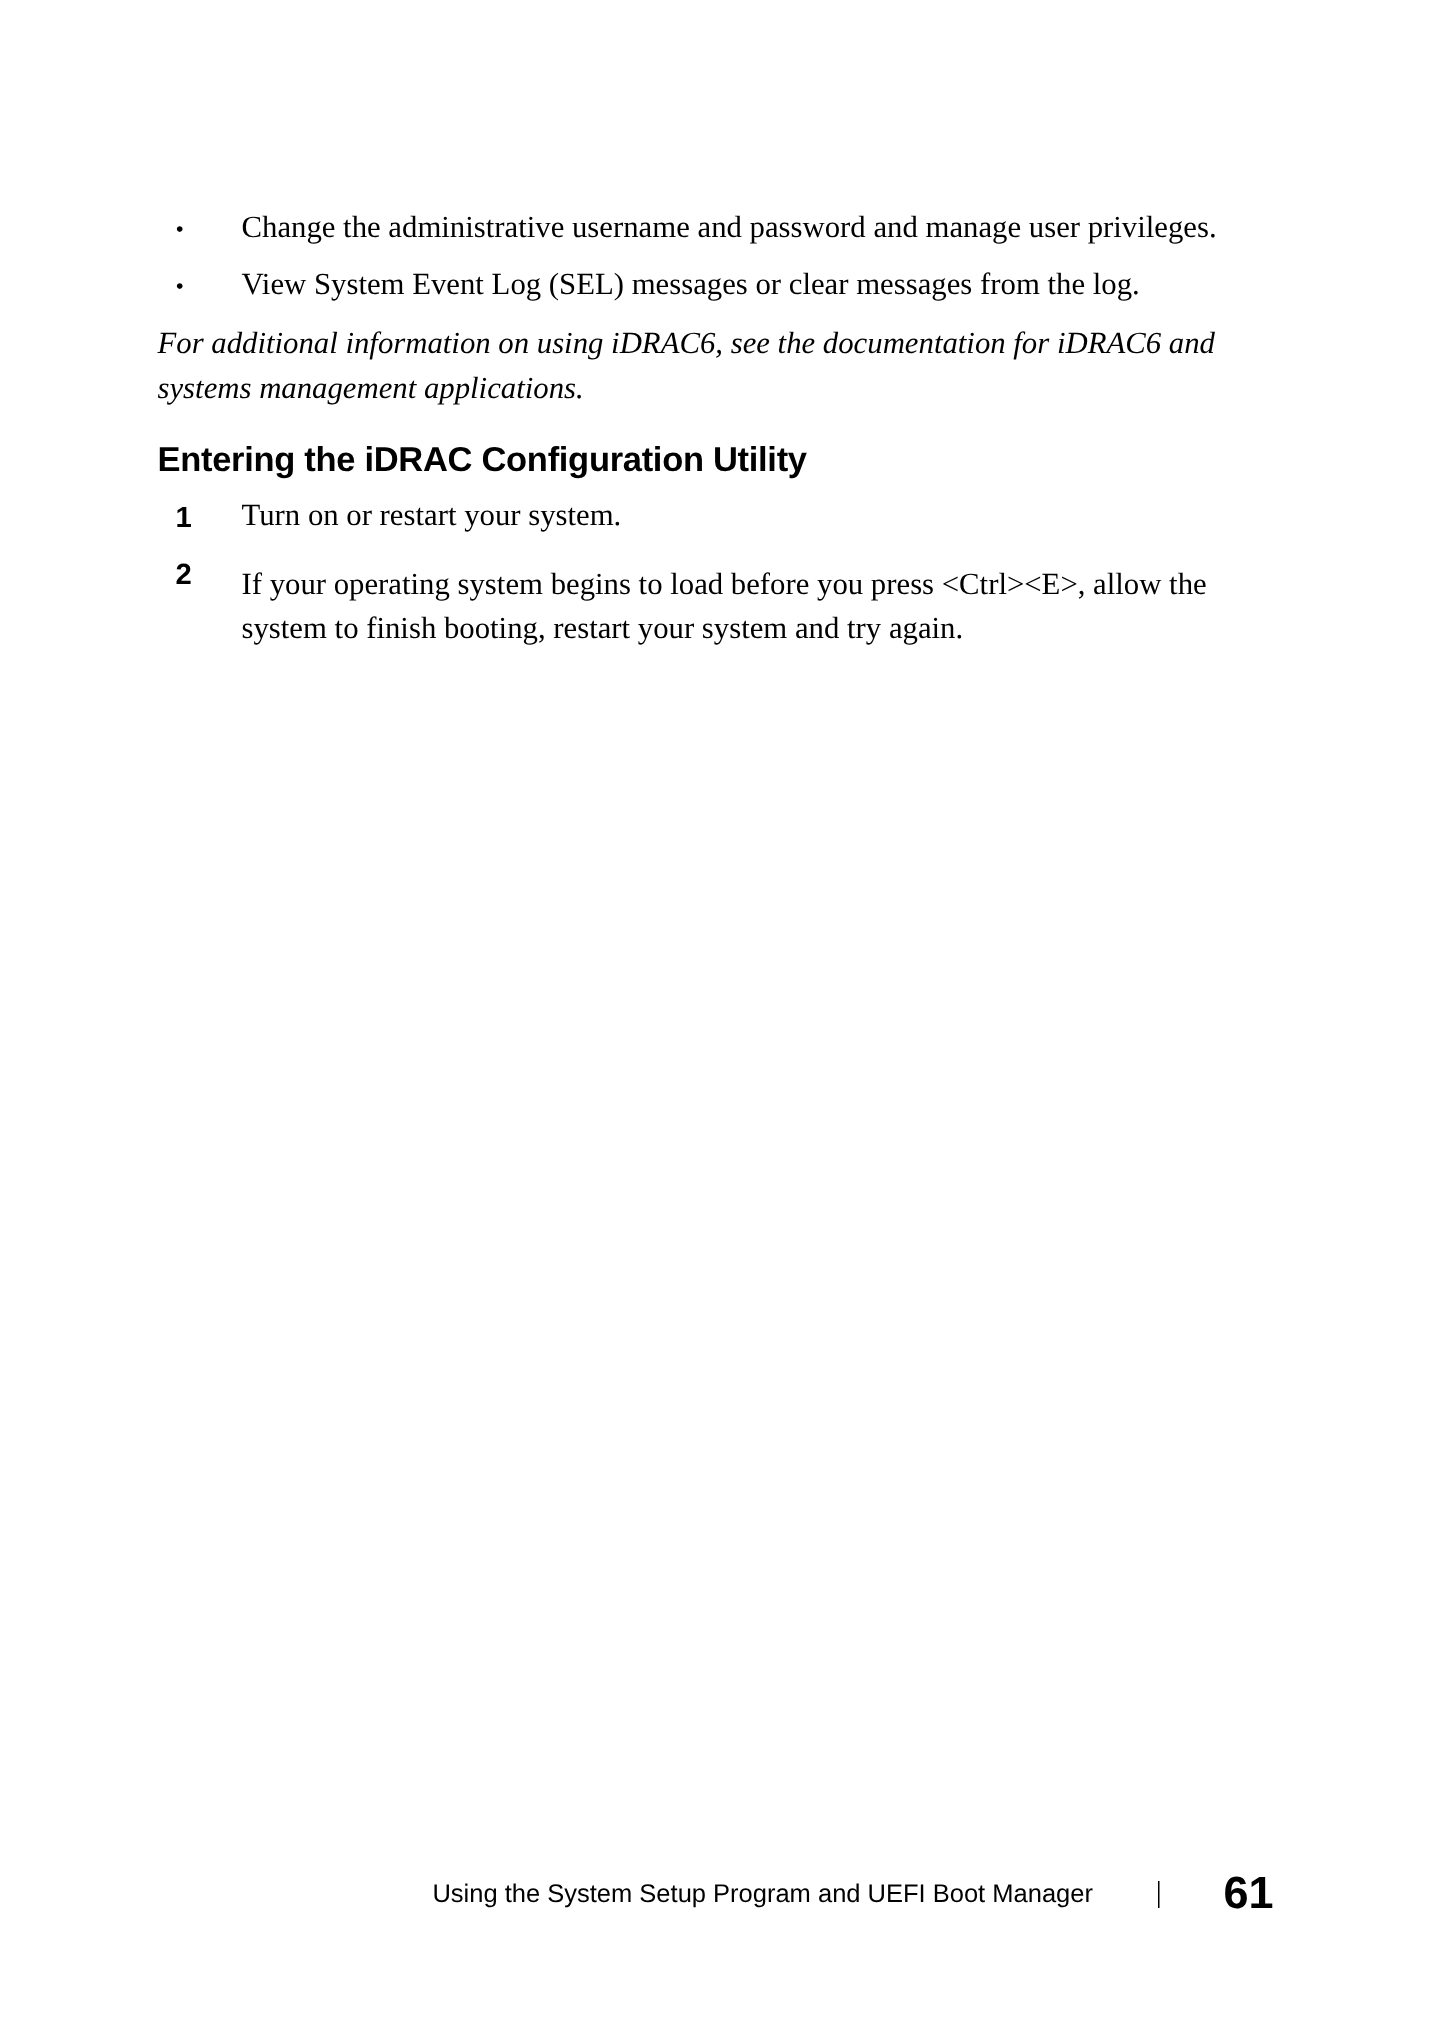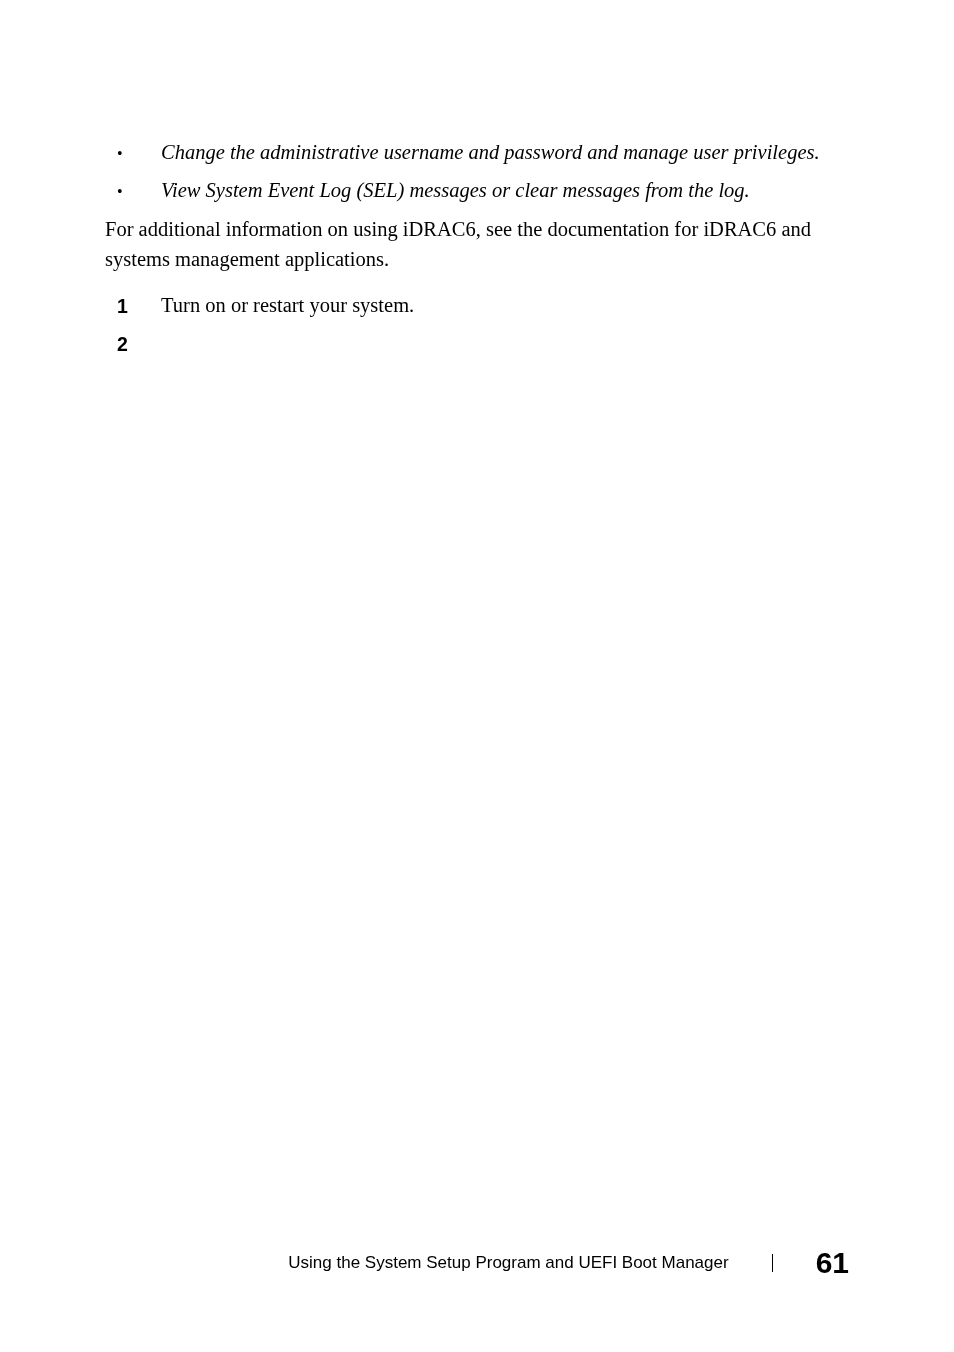--- a/index.html
+++ b/index.html
@@ -29,26 +29,26 @@
   .bullet-marker {
     width: 44px;
     flex-shrink: 0;
     text-align: left;
     padding-left: 12px;
     font-size: 16px;
     padding-top: 4px;
   }
   .bullet-text {
     flex: 1;
-    font-style: italic;
   }
   .body-para {
     margin: 4px 0 16px 0;
     font-size: 20.5px;
     line-height: 1.45;
+    font-style: italic;
   }
   .section-heading {
     font-family: 'Helvetica Neue', Arial, sans-serif;
     font-weight: bold;
     font-size: 23px;
     margin: 18px 0 10px 0;
     font-stretch: condensed;
     letter-spacing: -0.2px;
   }
   .num-list {
@@ -113,29 +113,31 @@
       <span class="bullet-text">Change the administrative username and password and manage&nbsp;user&nbsp;privileges.</span>
     </li>
     <li class="bullet-item">
       <span class="bullet-marker">•</span>
       <span class="bullet-text">View System Event Log (SEL) messages or clear messages from the log.</span>
     </li>
   </ul>
 
   <p class="body-para">For additional information on using iDRAC6, see the documentation for iDRAC6 and systems management applications.</p>
 
+  <h2 class="section-heading">Entering the iDRAC Configuration Utility</h2>
 
   <ol class="num-list">
     <li class="num-item">
       <span class="num-marker">1</span>
       <span class="num-text">Turn on or restart your system.</span>
     </li>
     <li class="num-item">
       <span class="num-marker">2</span>
       <span class="num-text">
+        <div class="sub-para">If your operating system begins to load before you press &lt;Ctrl&gt;&lt;E&gt;, allow the system to finish booting, restart your system and try again.</div>
       </span>
     </li>
   </ol>
 
 </div>
 
 <div class="footer">
   <span>Using the System Setup Program and UEFI Boot Manager</span>
   <span class="footer-divider"></span>
   <span class="page-number">61</span>

